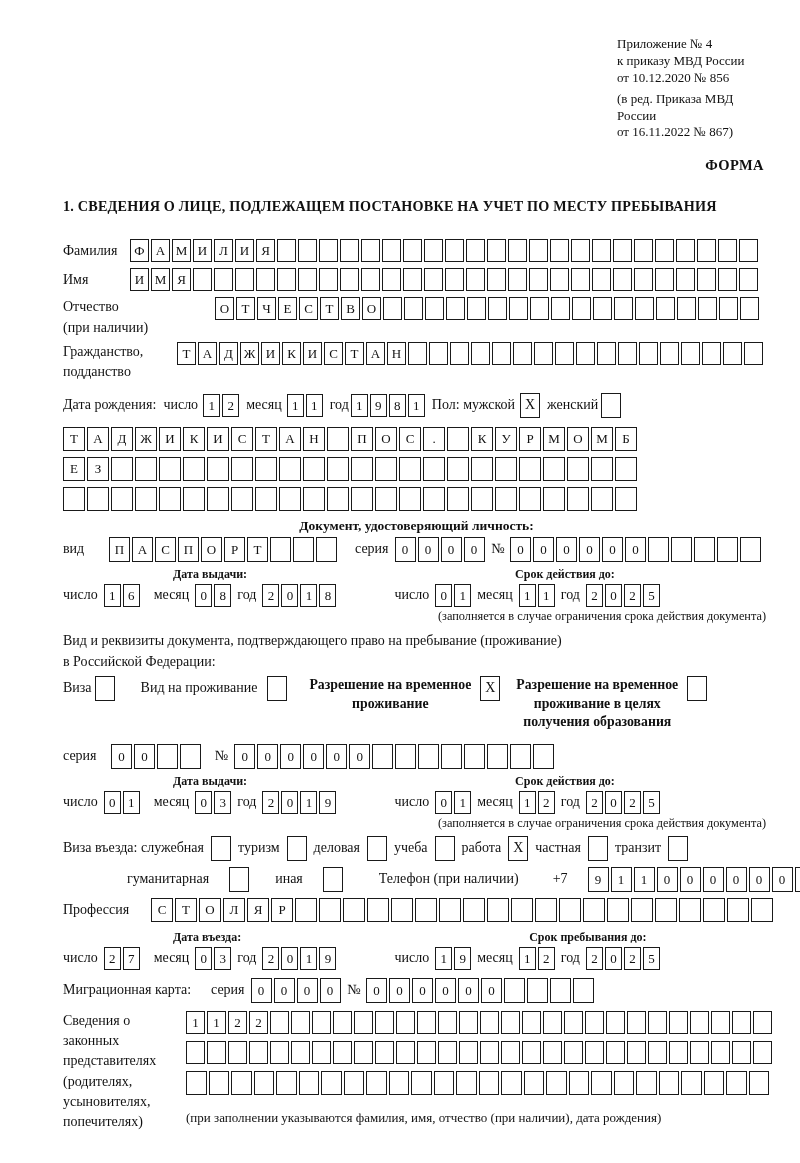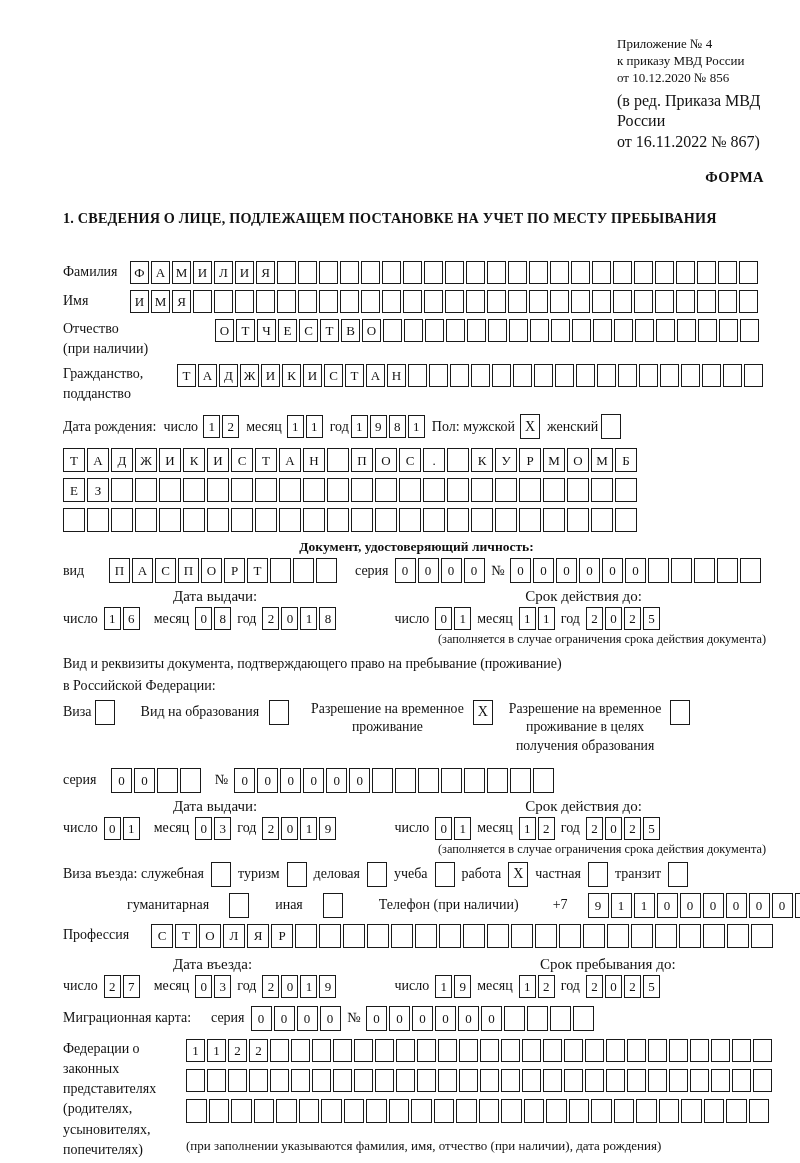--- a/index.html
+++ b/index.html
@@ -2,21 +2,21 @@
 <html lang="ru"><head>
 <meta charset="utf-8">
 <style>
   html,body{margin:0;padding:0;background:#fff;}
   body{width:800px;height:1163px;overflow:hidden;color:#111;
        font-family:"Liberation Serif","DejaVu Serif",serif;}
   .page{position:relative;width:800px;height:1163px;box-sizing:border-box;
         padding:36px 30px 0 63px;}
   
   .appendix{margin-left:554px;font-size:13px;line-height:1.3;}
-  .appendix .rev{font-size:16px;margin-top:4px;line-height:1.3;}
+  .appendix .rev{font-size:13px;margin-top:4px;line-height:1.3;}
   .forma{margin-top:16px;text-align:right;margin-right:6px;
          font-weight:bold;font-size:14.5px;letter-spacing:.4px;}
   
   .title{margin-top:14px;text-align:center;font-weight:bold;font-size:15.5px;
          line-height:1.35;letter-spacing:.2px;}
   .blank{display:inline-block;width:56px;border-bottom:2.5px solid #222;
          height:14px;margin-left:14px;}
   .sect{margin-top:24px;font-weight:bold;font-size:14.2px;letter-spacing:.2px;}
   
   .row{display:flex;align-items:center;}
@@ -28,44 +28,44 @@
         font-size:13px;line-height:1;flex:none;}
   .sm .cell{width:19px;height:23px;}
   .md .cell{width:22px;height:24px;}
   .doc .cell{width:21px;height:25px;}
   .date .cell{width:17px;height:23px;}
   .cb .cell{width:20px;height:25px;font-size:14px;}
   .rep3 .cell{width:20.5px;height:24px;}
   .stack{display:flex;flex-direction:column;gap:6px;}
   .grp{display:flex;align-items:center;gap:5px;flex:none;}
   .center-head{margin-top:7px;text-align:center;font-weight:bold;font-size:13.5px;}
-  .two-labels{display:flex;font-size:15px;}
+  .two-labels{display:flex;font-size:12px;font-weight:bold;}
   .note{font-size:12.3px;}
   .para{font-size:14px;line-height:1.55;}
-  .cbx-txt{font-size:13.8px;text-align:center;line-height:1.35;}
+  .cbx-txt{font-size:13.8px;text-align:center;line-height:1.35;font-weight:bold;}
 </style>
 </head>
 <body>
 
 <div class="page">
 
   <div class="appendix">
     <div>Приложение № 4</div>
     <div>к приказу МВД России</div>
     <div>от 10.12.2020 № 856</div>
     <div class="rev">(в ред. Приказа МВД России</div>
     <div class="rev" style="margin-top:0">от 16.11.2022 № 867)</div>
   </div>
 
   <div class="forma">ФОРМА</div>
 
 
   <div class="sect">1. СВЕДЕНИЯ О ЛИЦЕ, ПОДЛЕЖАЩЕМ ПОСТАНОВКЕ НА УЧЕТ ПО МЕСТУ ПРЕБЫВАНИЯ</div>
 
-  <div class="row" style="margin-top:34px">
+  <div class="row" style="margin-top:24px">
     <span class="lbl" style="width:67px">Фамилия</span>
     <div class="cells sm">
         <span class="cell">Ф</span>
         <span class="cell">А</span>
         <span class="cell">М</span>
         <span class="cell">И</span>
         <span class="cell">Л</span>
         <span class="cell">И</span>
         <span class="cell">Я</span>
         <span class="cell"></span>
@@ -411,21 +411,21 @@
   <div class="para">в Российской Федерации:</div>
 
   <div class="row top" style="margin-top:3px">
     <div class="grp" style="gap:3px">
       <span class="lbl">Виза</span>
       <div class="cells cb">
           <span class="cell"></span>
         </div>
     </div>
     <div class="grp" style="margin-left:26px;gap:10px">
-      <span class="lbl">Вид на образования</span>
+      <span class="lbl">Вид на проживание</span>
       <div class="cells cb">
           <span class="cell"></span>
         </div>
     </div>
     <div class="grp top" style="margin-left:22px;gap:9px;align-items:flex-start">
       <span class="cbx-txt">
         <span>Разрешение на временное</span><br>
         <span>проживание</span>
       </span>
       <div class="cells cb">
@@ -664,21 +664,21 @@
         <span class="cell">0</span>
         <span class="cell"></span>
         <span class="cell"></span>
         <span class="cell"></span>
         <span class="cell"></span>
       </div>
   </div>
 
   <div class="row top" style="margin-top:8px">
     <span class="lbl" style="width:123px">
-      <span>Федерации о</span><br>
+      <span>Сведения о</span><br>
       <span>законных</span><br>
       <span>представителях</span><br>
       <span>(родителях,</span><br>
       <span>усыновителях,</span><br>
       <span>попечителях)</span>
     </span>
     <div class="stack" style="gap:7px">
       <div class="cells sm">
           <span class="cell">1</span>
           <span class="cell">1</span>

